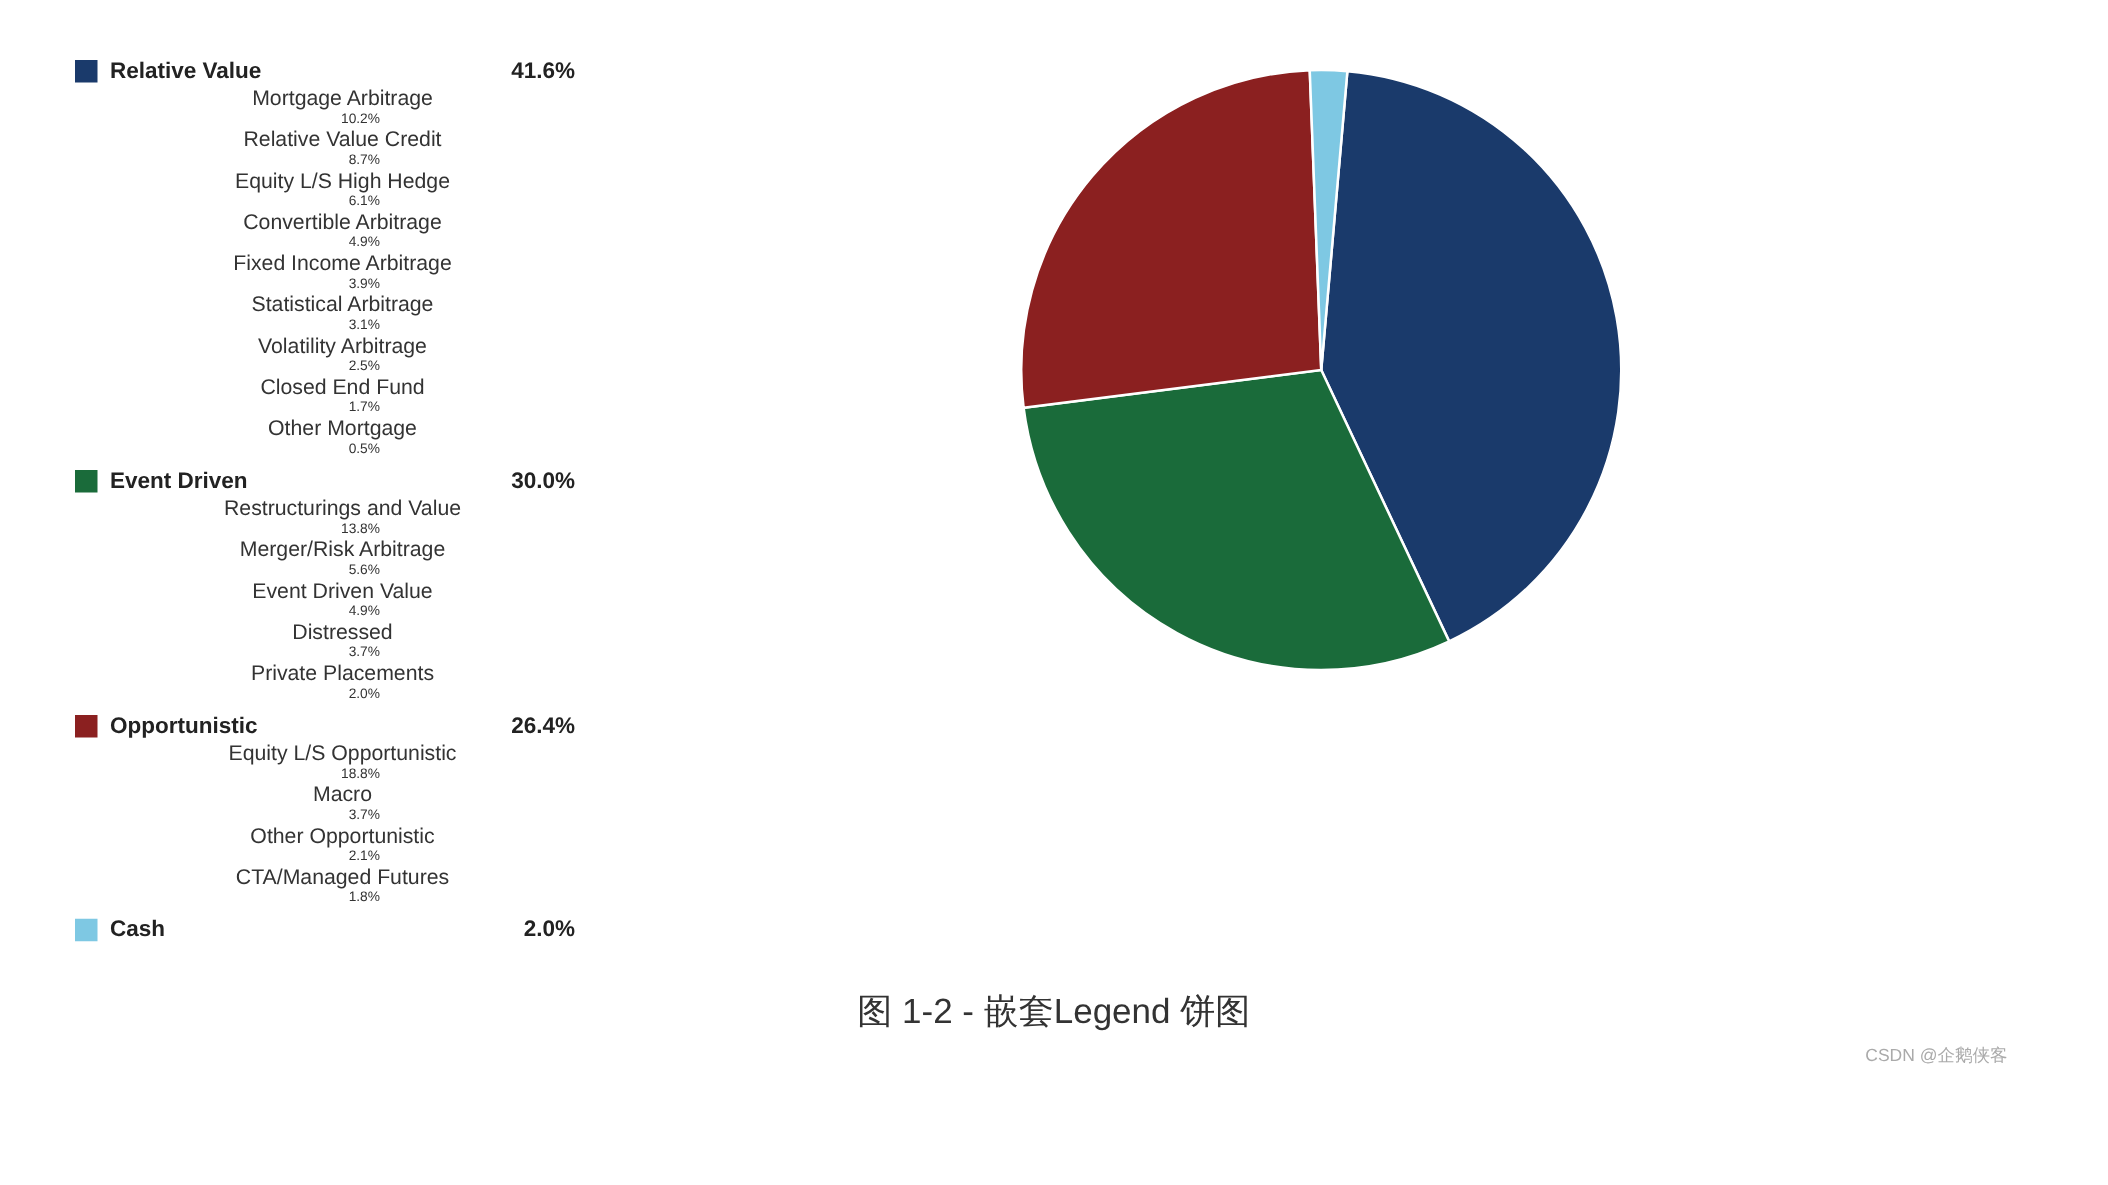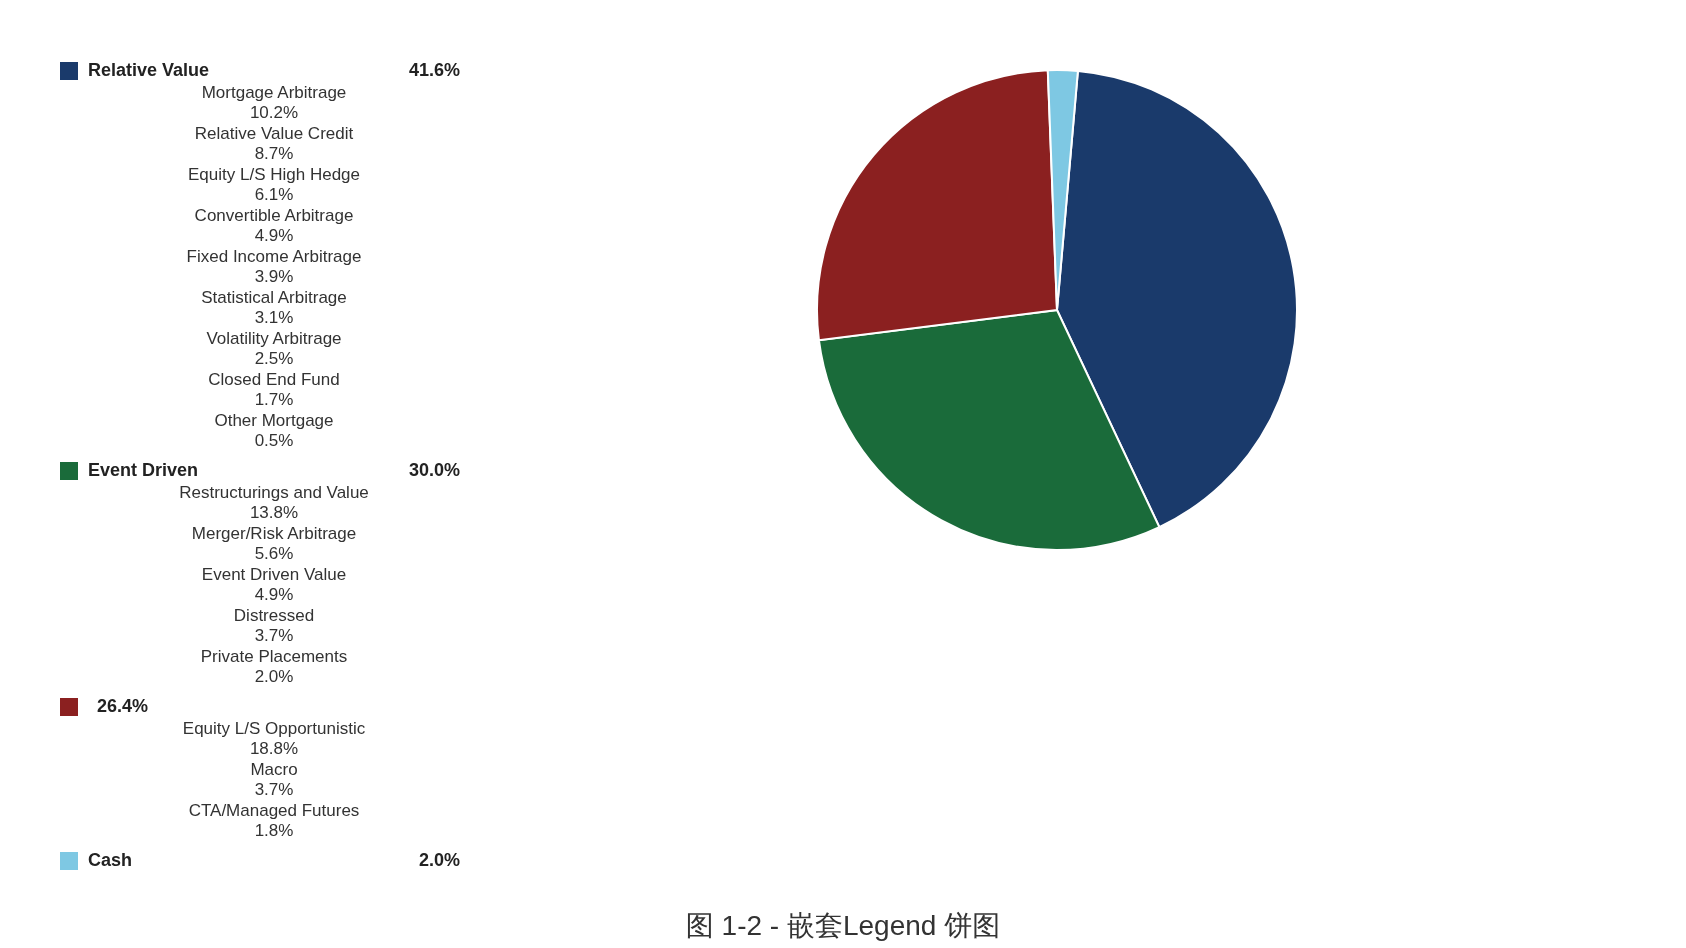--- a/index.html
+++ b/index.html
@@ -12,21 +12,21 @@
       display: flex;
       flex-direction: column;
       align-items: center;
     }
     .main-container {
       display: flex;
       flex-direction: row;
       align-items: flex-start;
       justify-content: center;
       width: 100%;
-      padding: 40px 60px 20px 60px;
+      padding: 26px 60px 20px 60px;
       gap: 28px;
     }
     .legend-container {
       display: flex;
       flex-direction: column;
       min-width: 400px;
       padding-top: 20px;
     }
     .legend-group {
       display: flex;
@@ -70,24 +70,24 @@
       flex-direction: column;
       align-items: center;
       margin-bottom: 1px;
     }
     .legend-sub-label {
       font-size: 17px;
       color: #333;
       flex: 1;
     }
     .legend-sub-value {
-      font-size: 17px;
+      font-size: 11px;
       color: #333;
       min-width: 60px;
-      text-align: center;
+      text-align: right;
     }
     .chart-container {
       display: flex;
       align-items: center;
       justify-content: center;
       flex: 1;
       padding-top: 10px;
     }
     .footer {
       display: flex;
@@ -186,30 +186,35 @@
           </div>
           <div class="legend-sub-row">
             <span class="legend-sub-label">Private Placements</span>
             <span class="legend-sub-value">2.0%</span>
           </div>
         </div>
       </div>
       <div class="legend-group">
         <div class="legend-main-row">
           <span class="legend-color-box" style="background-color: rgb(139, 32, 32);"></span>
+          <span class="legend-main-label">Opportunistic</span>
           <span class="legend-main-value">26.4%</span>
         </div>
         <div class="legend-sub-rows">
           <div class="legend-sub-row">
             <span class="legend-sub-label">Equity L/S Opportunistic</span>
             <span class="legend-sub-value">18.8%</span>
           </div>
           <div class="legend-sub-row">
             <span class="legend-sub-label">Macro</span>
             <span class="legend-sub-value">3.7%</span>
+          </div>
+          <div class="legend-sub-row">
+            <span class="legend-sub-label">Other Opportunistic</span>
+            <span class="legend-sub-value">2.1%</span>
           </div>
           <div class="legend-sub-row">
             <span class="legend-sub-label">CTA/Managed Futures</span>
             <span class="legend-sub-value">1.8%</span>
           </div>
         </div>
       </div>
       <div class="legend-group">
         <div class="legend-main-row">
           <span class="legend-color-box" style="background-color: rgb(126, 200, 227);"></span>

